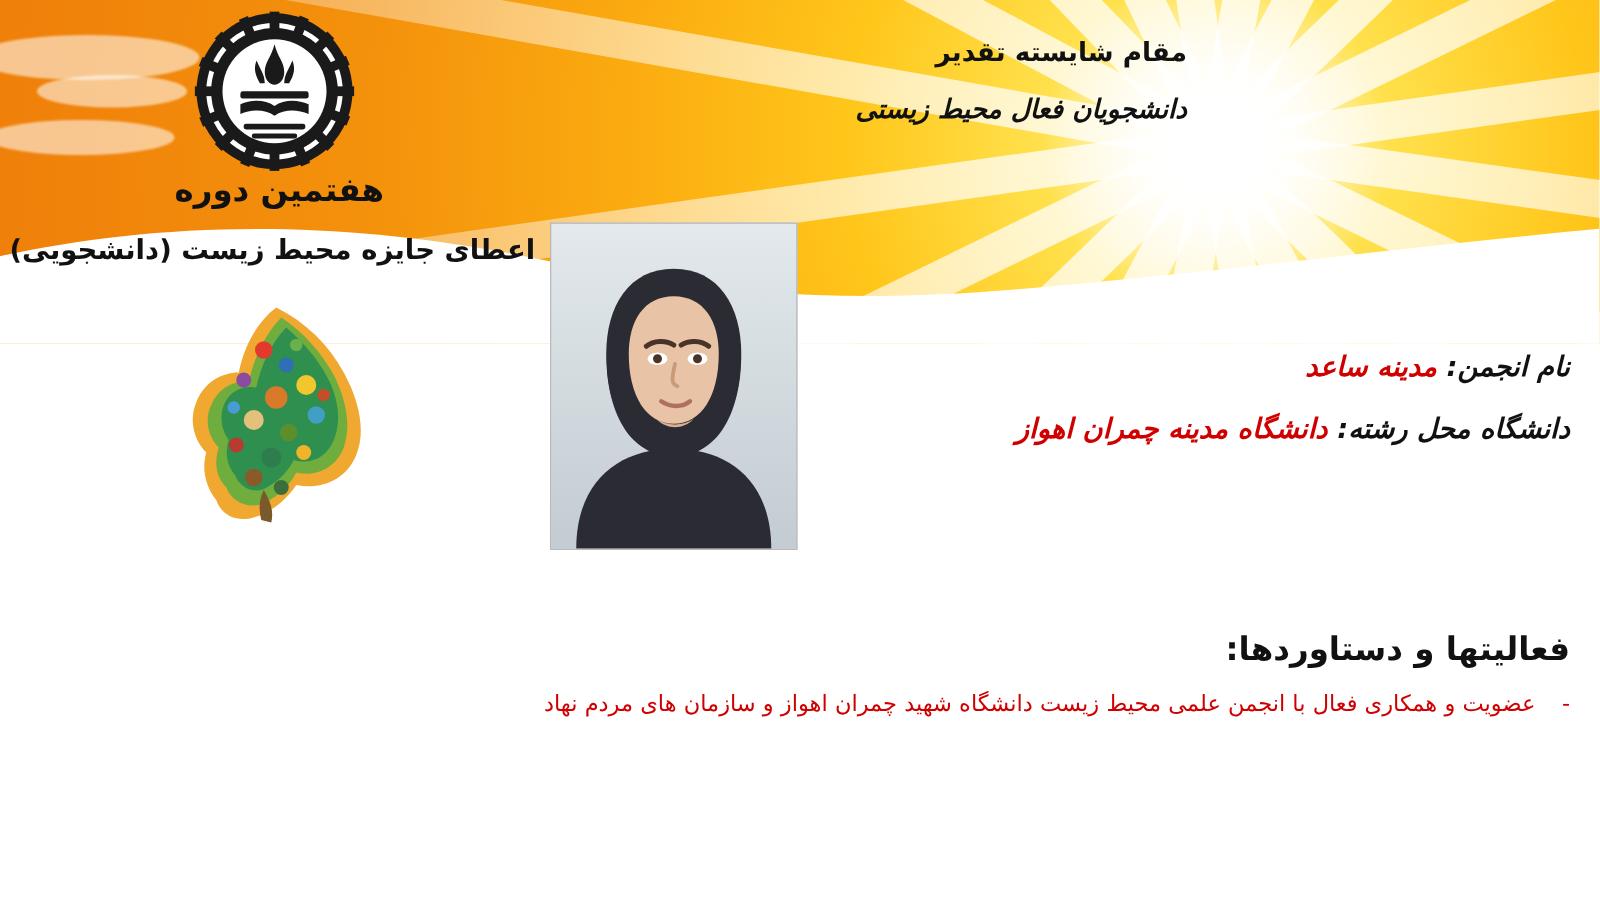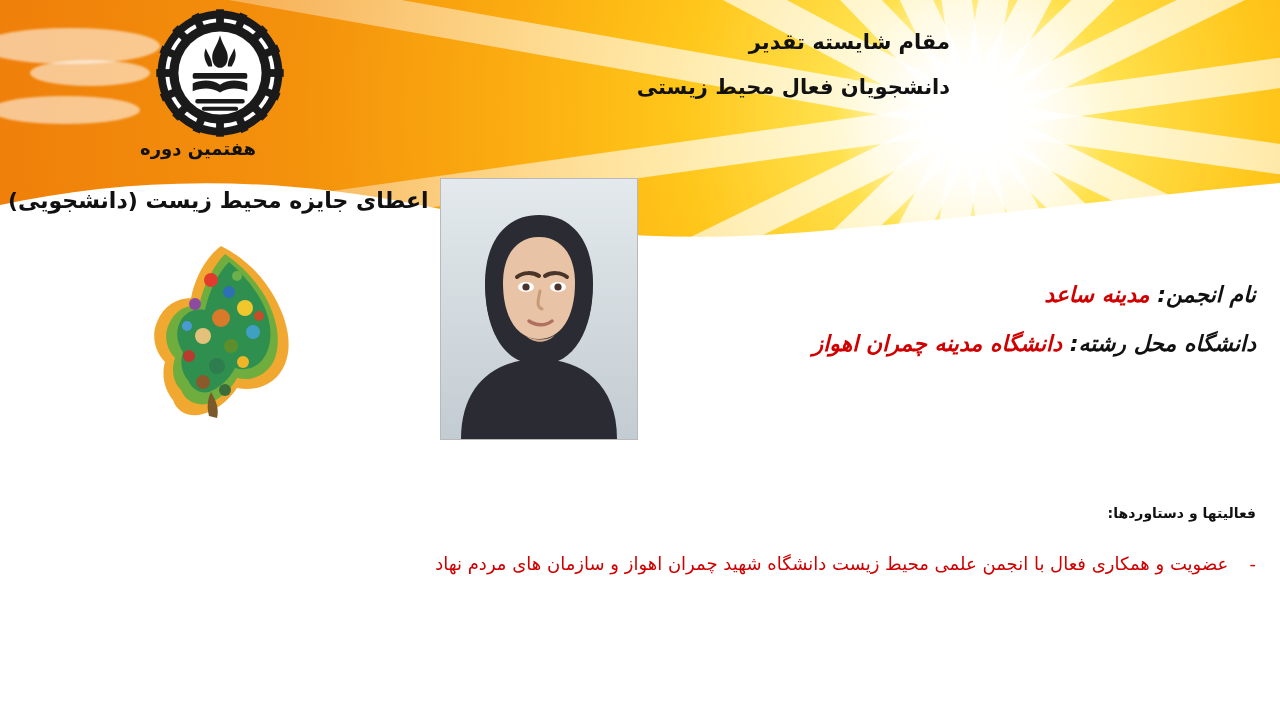--- a/index.html
+++ b/index.html
@@ -86,26 +86,27 @@
     white-space: nowrap;
   }
   .hdr-right-2 {
     position: absolute;
     right: 330px;
     top: 75px;
     font-size: 21px;
     font-weight: bold;
     color: #111;
     white-space: nowrap;
+    font-style: italic;
   }
   .hdr-left-1 {
     position: absolute;
     left: 140px;
     top: 138px;
-    font-size: 18px;
+    font-size: 26px;
     font-weight: bold;
     color: #111;
     white-space: nowrap;
   }
   .hdr-left-2 {
     position: absolute;
     left: 8px;
     top: 188px;
     font-size: 22px;
     font-weight: bold;
@@ -153,21 +154,21 @@
   }
   .info-line .val {
     color: #d00000;
   }
 
   
   .ach-title {
     position: absolute;
     right: 24px;
     top: 505px;
-    font-size: 14px;
+    font-size: 26px;
     font-weight: bold;
     color: #111;
     text-align: right;
   }
   .ach-list {
     position: absolute;
     right: 24px;
     top: 548px;
     width: 1000px;
     text-align: right;

